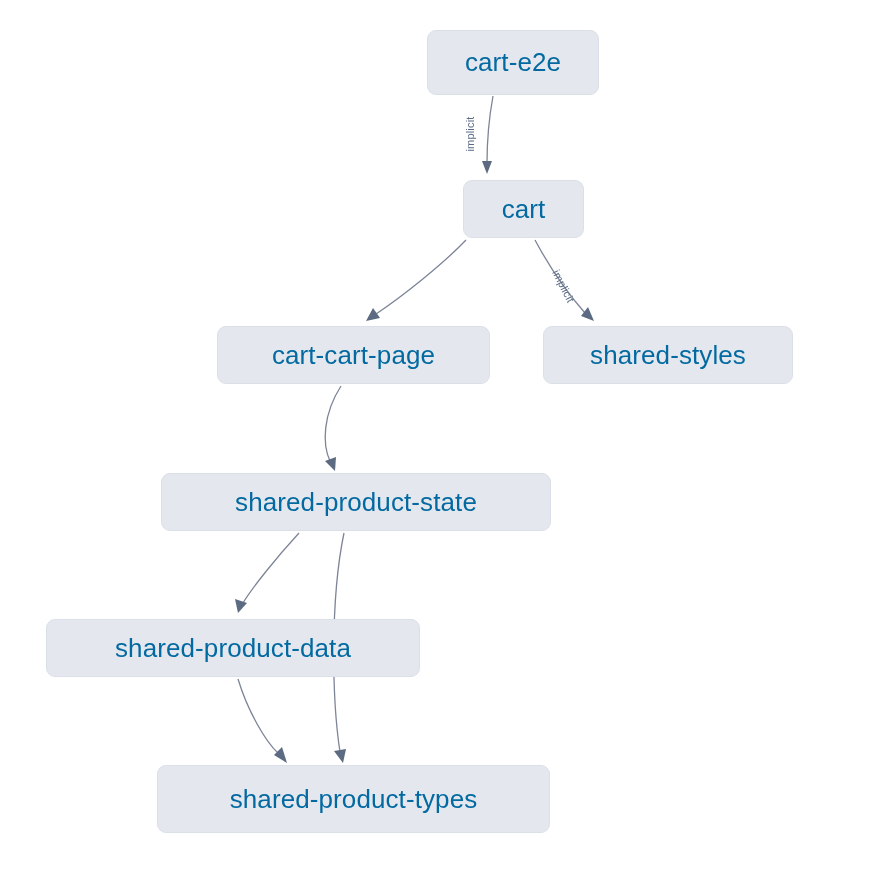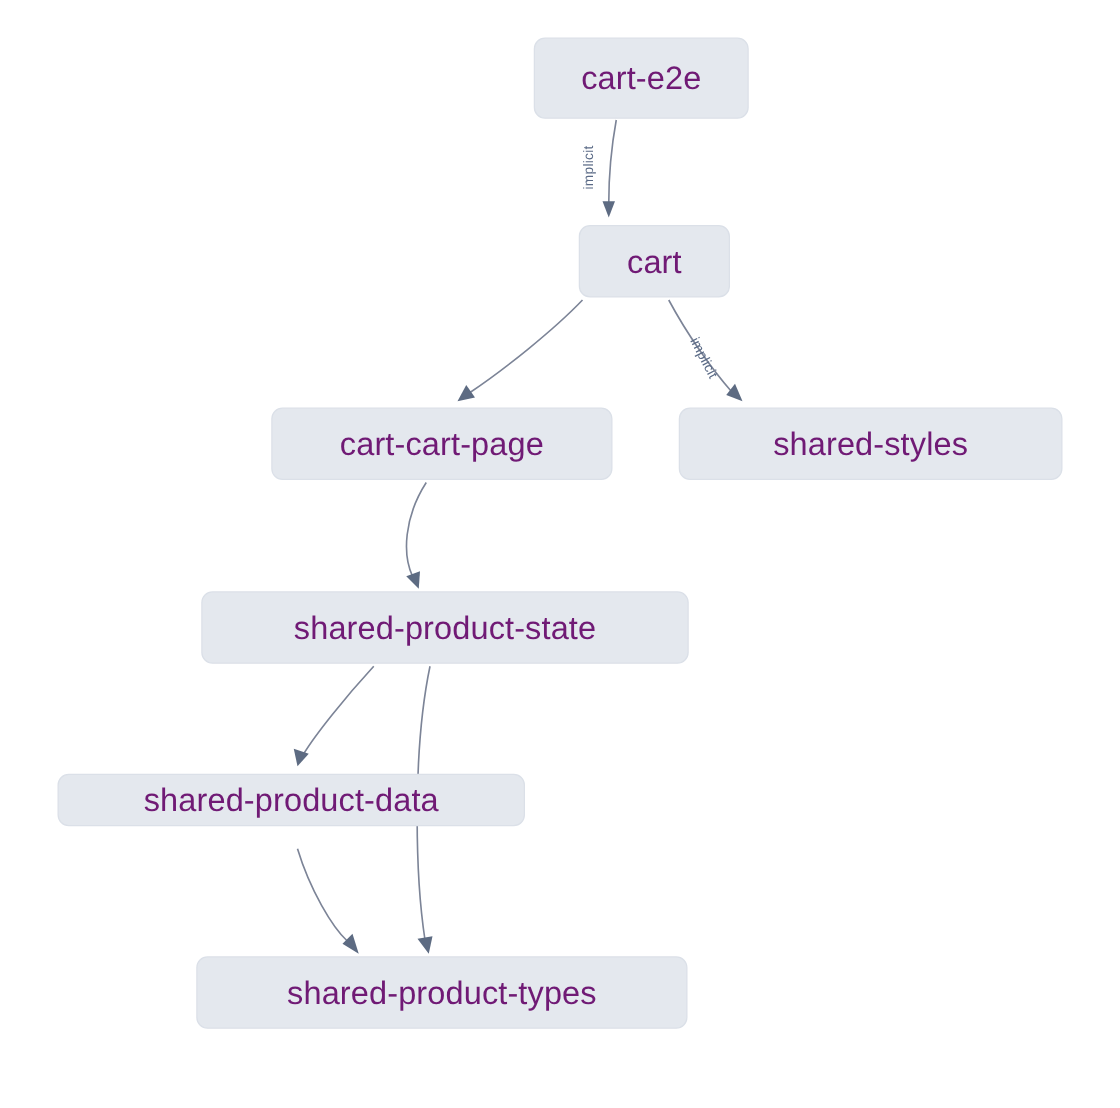--- a/index.html
+++ b/index.html
@@ -30,21 +30,21 @@
   }
   .node {
     position: absolute;
     box-sizing: border-box;
     background: #e4e8ee;
     border: 1px solid #dbe0e8;
     border-radius: 9px;
     display: flex;
     align-items: center;
     justify-content: center;
-    color: #701a75;
+    color: #0369a1;
     font-size: 26px;
     font-family: "Liberation Sans", sans-serif;
     letter-spacing: 0.1px;
     white-space: nowrap;
   }
   .edge-path {
     fill: none;
     stroke: #7c8497;
     stroke-width: 1.3;
   }
@@ -103,21 +103,21 @@
     </g>
 
   </svg>
 
   <div class="node" style="left:427px; top:30px; width:172px; height:65px;">cart-e2e</div>
 
   <div class="node" style="left:463px; top:180px; width:121px; height:58px;">cart</div>
 
   <div class="node" style="left:217px; top:326px; width:273px; height:58px;">cart-cart-page</div>
 
-  <div class="node" style="left:543px; top:326px; width:307px; height:58px;">shared-styles</div>
+  <div class="node" style="left:543px; top:326px; width:250px; height:58px;">shared-styles</div>
 
   <div class="node" style="left:161px; top:473px; width:390px; height:58px;">shared-product-state</div>
 
-  <div class="node" style="left:46px; top:619px; width:374px; height:42px;">shared-product-data</div>
+  <div class="node" style="left:46px; top:619px; width:374px; height:58px;">shared-product-data</div>
 
-  <div class="node" style="left:157px; top:765px; width:393px; height:58px;">shared-product-types</div>
+  <div class="node" style="left:157px; top:765px; width:393px; height:68px;">shared-product-types</div>
 
 </div>
 
 </body></html>

